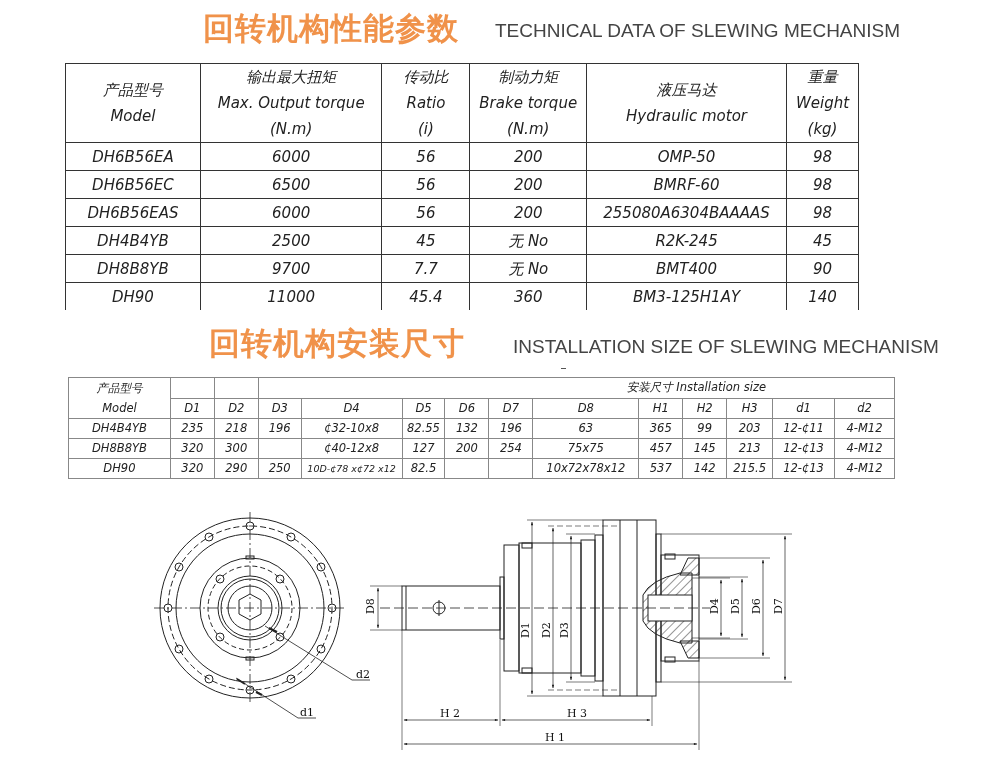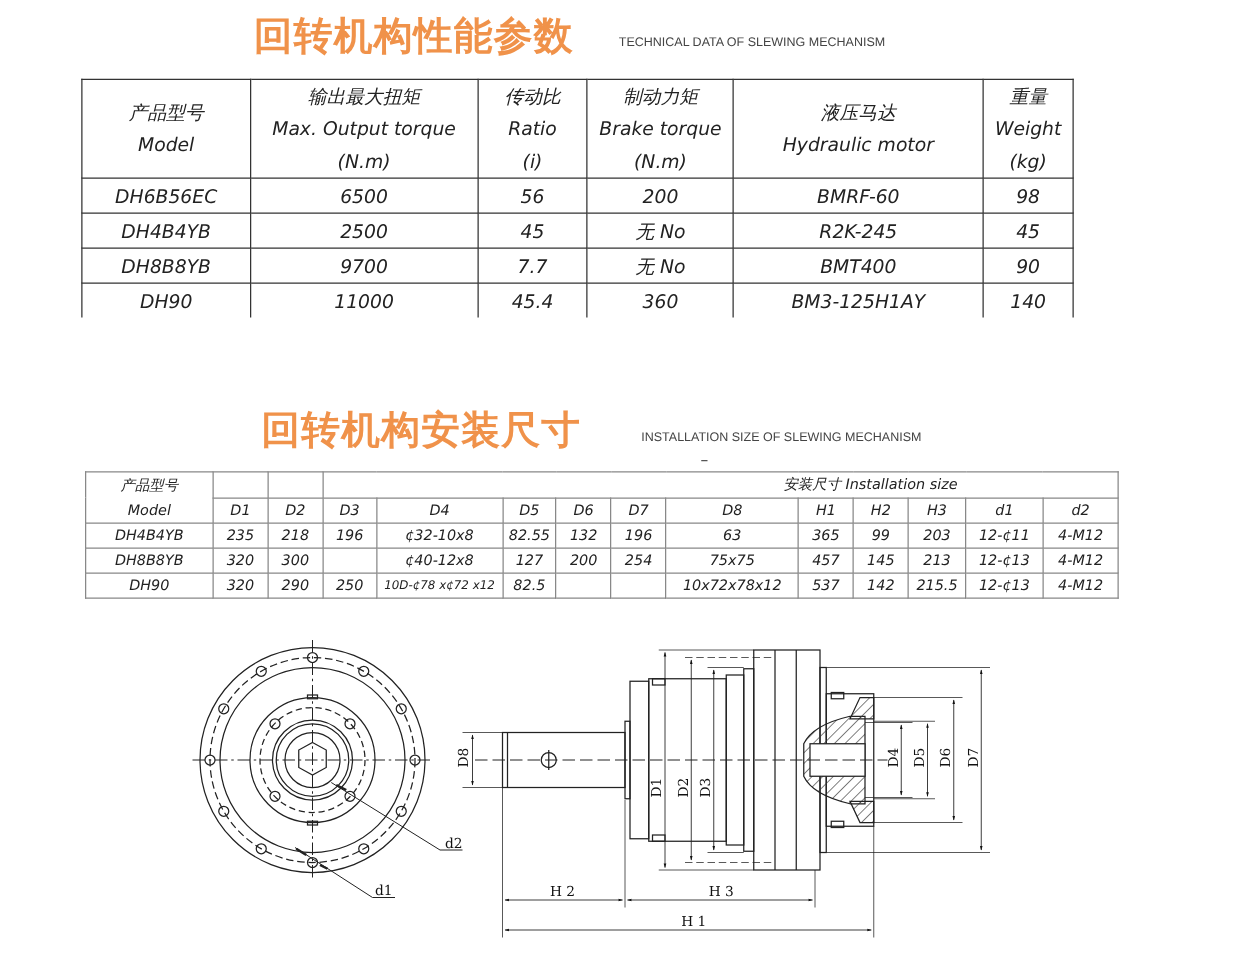--- a/index.html
+++ b/index.html
@@ -1,20 +1,20 @@
 <!DOCTYPE html>
 <html><head>
 <meta charset="utf-8">
 <style>
   html, body { margin: 0; padding: 0; background: #ffffff; }
   body { width: 990px; height: 772px; position: relative; overflow: hidden;
          font-family: "DejaVu Sans", "Liberation Sans", sans-serif; color: #222; }
   .section-title { position: absolute; display: flex; align-items: baseline; }
   .title-cn { color: #f0924a; font-size: 31px; font-weight: bold; letter-spacing: 1px; }
-  .title-en { color: #444; font-size: 10px; margin-left: 34px; font-family: "Liberation Sans", sans-serif; }
+  .title-en { color: #444; font-size: 19px; margin-left: 34px; font-family: "Liberation Sans", sans-serif; }
 
   table { border-collapse: collapse; position: absolute; font-style: italic; }
   
   #tech-table { left: 65px; top: 63px; width: 794px; }
   #tech-table td, #tech-table th { border: 1px solid #333; text-align: center; font-weight: normal;
       font-size: 15px; padding: 0; line-height: 26px; color: #222; font-family: "DejaVu Sans", sans-serif; }
   #tech-table thead th { height: 78px; line-height: 26px; }
   #tech-table tbody td { height: 27px; }
   #tech-table tbody tr:last-child td { border-bottom: none; }
 
@@ -76,25 +76,41 @@
       </th>
       <th>
         <div>重量</div>
         <div>Weight</div>
         <div>(kg)</div>
       </th>
     </tr>
   </thead>
   <tbody>
     <tr>
+      <td>DH6B56EA</td>
+      <td>6000</td>
+      <td>56</td>
+      <td>200</td>
+      <td>OMP-50</td>
+      <td>98</td>
+    </tr>
+    <tr>
       <td>DH6B56EC</td>
       <td>6500</td>
       <td>56</td>
       <td>200</td>
       <td>BMRF-60</td>
+      <td>98</td>
+    </tr>
+    <tr>
+      <td>DH6B56EAS</td>
+      <td>6000</td>
+      <td>56</td>
+      <td>200</td>
+      <td>255080A6304BAAAAS</td>
       <td>98</td>
     </tr>
     <tr>
       <td>DH4B4YB</td>
       <td>2500</td>
       <td>45</td>
       <td>无 No</td>
       <td>R2K-245</td>
       <td>45</td>
     </tr>

